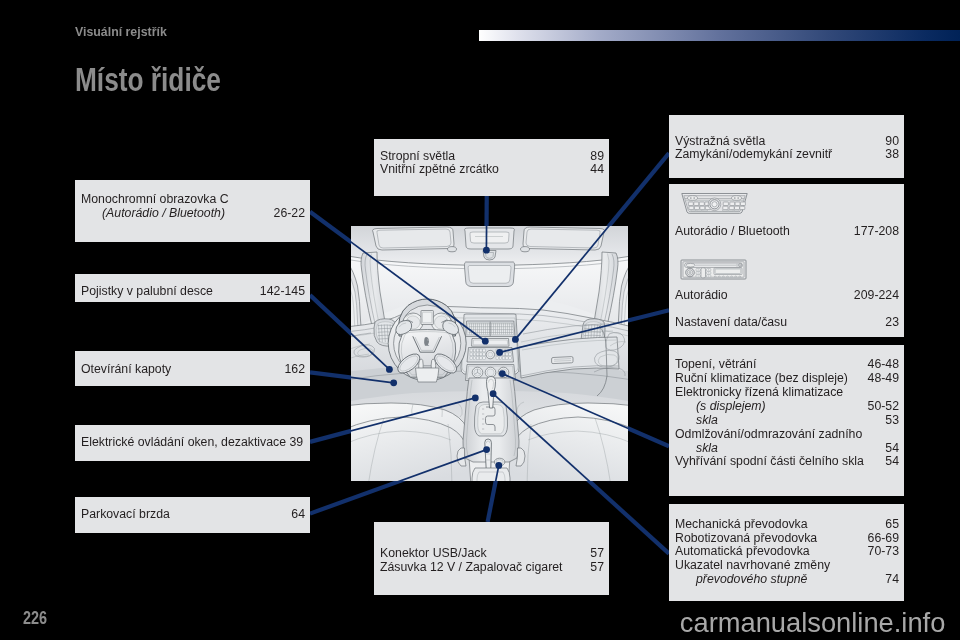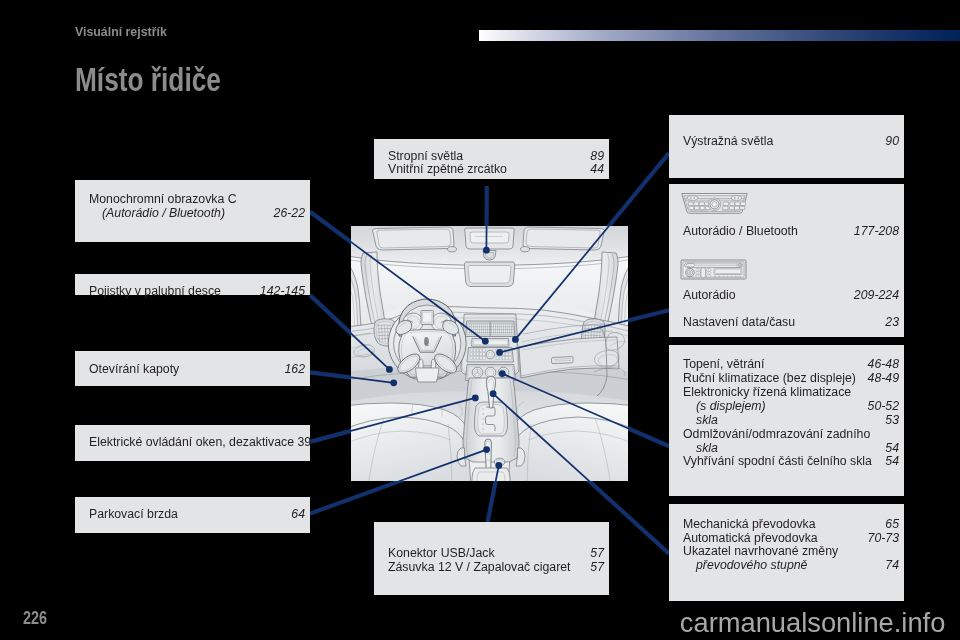--- a/index.html
+++ b/index.html
@@ -8,23 +8,23 @@
   #page{position:relative;width:960px;height:640px;background:#000000;}
   .gradbar{position:absolute;left:478.9px;top:30px;width:481.1px;height:10.8px;
     background:linear-gradient(to right,#ffffff 0%,#dddfeb 8.5%,#a3abc8 25%,#62719c 50%,#314878 73%,#0a2a60 93%,#002257 100%);}
   .sectitle{position:absolute;left:75.2px;top:24.6px;font-size:13px;font-weight:bold;color:#8c8c8c;transform:scaleX(0.95);transform-origin:0 0;line-height:13px;}
   .pagetitle{position:absolute;left:75.0px;top:63.2px;font-size:32.5px;font-weight:bold;color:#8c8c8c;transform:scaleX(0.808);transform-origin:0 0;line-height:34px;}
   .pagenum{position:absolute;left:22.7px;top:609.2px;font-size:18.3px;font-weight:bold;color:#8c8c8c;transform:scaleX(0.79);transform-origin:0 0;line-height:18px;}
   .watermark{position:absolute;left:679.8px;top:608.6px;font-size:27.3px;color:#a8a8a8;line-height:27px;text-align:center;}
   .box{position:absolute;background:#e3e4e6;}
   .rows{position:absolute;left:6px;right:5px;}
   .row{position:relative;height:13.9px;font-size:12.3px;line-height:13.9px;color:#231f20;white-space:nowrap;}
-  .row .lbl{position:absolute;left:8px;top:0;}
+  .row .lbl{position:absolute;left:0;top:0;}
   .row.ind .lbl{left:21px;font-style:italic;}
-  .row .pg{position:absolute;right:0;top:0;font-style:italic;}
+  .row .pg{position:absolute;right:0;top:0;}
   .audio-icon{position:absolute;left:11px;line-height:0;}
   .row.arow{position:absolute;left:6px;right:5px;}
   svg.lines{position:absolute;left:0;top:0;width:960px;height:640px;pointer-events:none;}
   .diagram{position:absolute;overflow:hidden;line-height:0;}
 </style>
 </head>
 <body>
 
 <div id="page">
   <div class="gradbar"></div>
@@ -386,21 +386,21 @@
         <div class="rows" style="top:12.75px">
           <div class="row">
             <span class="lbl">Monochromní obrazovka C</span>
           </div>
           <div class="row ind">
             <span class="lbl">(Autorádio / Bluetooth)</span>
             <span class="pg">26-22</span>
           </div>
         </div>
       </div>
-      <div class="box" style="left:75px;top:274px;width:235px;height:21px">
+      <div class="box" style="left:75px;top:274px;width:235px;height:28px">
         <div class="rows" style="top:11.2px">
           <div class="row">
             <span class="lbl">Pojistky v palubní desce</span>
             <span class="pg">142-145</span>
           </div>
         </div>
       </div>
       <div class="box" style="left:75px;top:351px;width:235px;height:35px">
         <div class="rows" style="top:11.7px">
           <div class="row">
@@ -417,21 +417,21 @@
         </div>
       </div>
       <div class="box" style="left:75px;top:497px;width:235px;height:36px">
         <div class="rows" style="top:11.2px">
           <div class="row">
             <span class="lbl">Parkovací brzda</span>
             <span class="pg">64</span>
           </div>
         </div>
       </div>
-      <div class="box" style="left:374px;top:139px;width:235px;height:40px">
+      <div class="box" style="left:374px;top:139px;width:235px;height:57px">
         <div class="rows" style="top:10.5px">
           <div class="row">
             <span class="lbl">Stropní světla</span>
             <span class="pg">89</span>
           </div>
           <div class="row">
             <span class="lbl">Vnitřní zpětné zrcátko</span>
             <span class="pg">44</span>
           </div>
         </div>
@@ -446,20 +446,24 @@
             <span class="lbl">Zásuvka 12 V / Zapalovač cigaret</span>
             <span class="pg">57</span>
           </div>
         </div>
       </div>
       <div class="box" style="left:669px;top:115px;width:235px;height:63px">
         <div class="rows" style="top:19.6px">
           <div class="row">
             <span class="lbl">Výstražná světla</span>
             <span class="pg">90</span>
+          </div>
+          <div class="row">
+            <span class="lbl">Zamykání/odemykání zevnitř</span>
+            <span class="pg">38</span>
           </div>
         </div>
       </div>
       <div class="box" style="left:669px;top:345px;width:235px;height:151px">
         <div class="rows" style="top:13.2px">
           <div class="row">
             <span class="lbl">Topení, větrání</span>
             <span class="pg">46-48</span>
           </div>
           <div class="row">
@@ -488,20 +492,24 @@
             <span class="lbl">Vyhřívání spodní části čelního skla</span>
             <span class="pg">54</span>
           </div>
         </div>
       </div>
       <div class="box" style="left:669px;top:504px;width:235px;height:97px">
         <div class="rows" style="top:13.7px">
           <div class="row">
             <span class="lbl">Mechanická převodovka</span>
             <span class="pg">65</span>
+          </div>
+          <div class="row">
+            <span class="lbl">Robotizovaná převodovka</span>
+            <span class="pg">66-69</span>
           </div>
           <div class="row">
             <span class="lbl">Automatická převodovka</span>
             <span class="pg">70-73</span>
           </div>
           <div class="row">
             <span class="lbl">Ukazatel navrhované změny</span>
           </div>
           <div class="row ind">
             <span class="lbl">převodového stupně</span>

